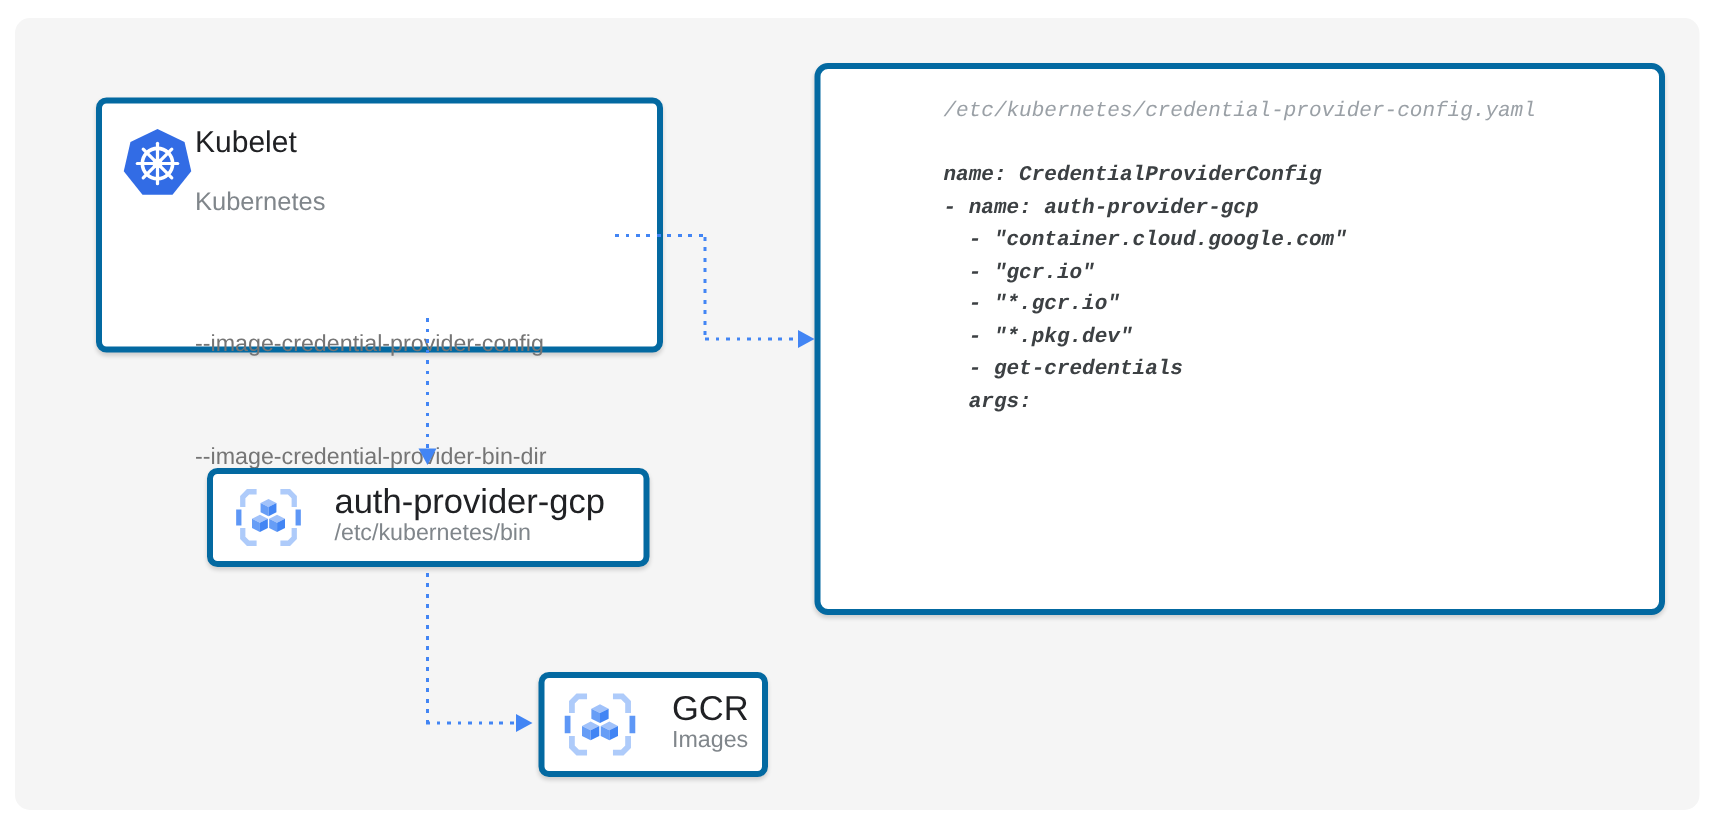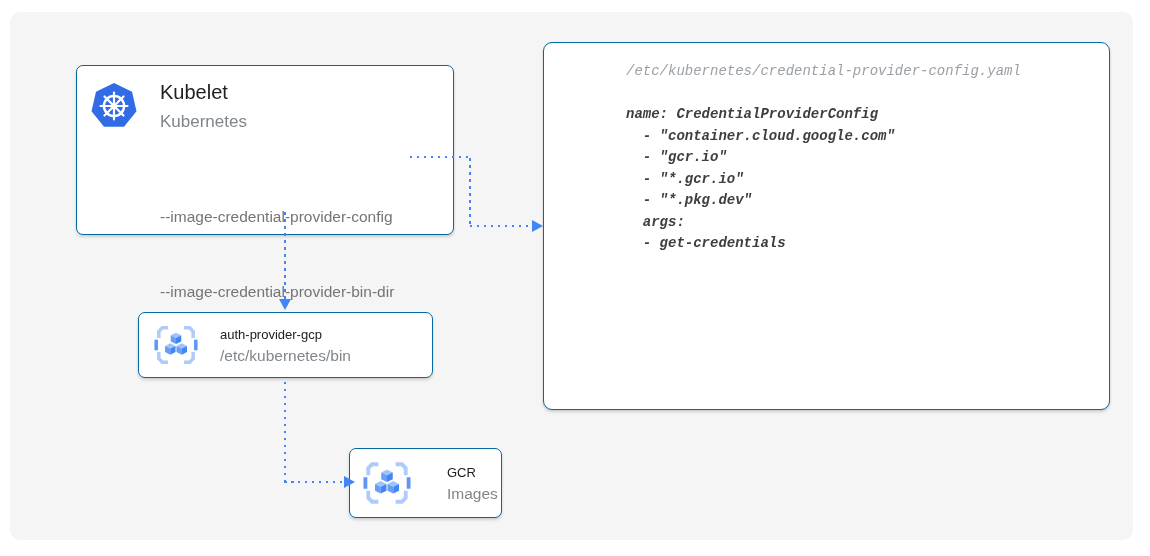--- a/index.html
+++ b/index.html
@@ -6,42 +6,42 @@
   html,body { background:#ffffff; }
   body { font-family:"Liberation Sans", sans-serif; }
   .canvas { position:relative; width:1150px; height:556px; background:#ffffff; overflow:hidden; }
 
   .outer-panel {
     position:absolute; left:10px; top:12px; width:1123px; height:528px;
     background:#f5f5f5; border-radius:10px;
   }
 
   .card {
-    position:absolute; background:#ffffff; border:1px solid #0369a1;
+    position:absolute; background:#ffffff; border:4px solid #0369a1;
     border-radius:7px; box-shadow:0 2px 3px rgba(0,0,0,0.16);
   }
 
   
-  .kubelet-box { left:76px; top:65px; width:378px; height:170px;
-    display:flex; align-items:flex-start; padding:15px 0 0 12px; gap:21px; }
+  .kubelet-box { left:64px; top:65px; width:378px; height:170px;
+    display:flex; align-items:flex-start; padding:15px 0 0 12px; }
   .k8s-icon { width:50px; height:50px; flex:0 0 auto; }
   .node-title { font-size:20px; line-height:22px; color:#202124; }
-  .node-subtitle { font-size:17px; line-height:21px; color:#80868b; margin-top:8px; }
+  .node-subtitle { font-size:17px; line-height:21px; color:#80868b; margin-top:18px; }
   .flags { margin-top:22px; font-size:15.5px; line-height:25px; color:#757575; white-space:pre; }
 
   
   .auth-box { left:138px; top:312px; width:295px; height:66px;
     display:flex; align-items:center; padding-left:15px; gap:22px; }
   .gcr-glyph-sm { width:44px; height:44px; flex:0 0 auto; }
-  .auth-box .node-title, .gcr-box .node-title { font-size:13px; line-height:21px; }
-  .auth-box .node-subtitle, .gcr-box .node-subtitle { font-size:15.5px; line-height:20px; margin-top:1px;text-align:center; }
+  .auth-box .node-title, .gcr-box .node-title { font-size:23px; line-height:21px; }
+  .auth-box .node-subtitle, .gcr-box .node-subtitle { font-size:15.5px; line-height:20px; margin-top:1px; }
 
   
-  .gcr-box { left:349px; top:448px; width:153px; height:70px;
-    display:flex; align-items:center; padding-left:13px; gap:36px; }
+  .gcr-box { left:359px; top:448px; width:153px; height:70px;
+    display:flex; align-items:center; padding-left:13px; gap:24px; }
   .gcr-glyph-lg { width:48px; height:48px; flex:0 0 auto; }
 
   
   .code-panel { left:543px; top:42px; width:567px; height:368px;
     border-radius:9px; padding:18px 18px 0 82px;
     font-family:"Liberation Mono","DejaVu Sans Mono",monospace;
     font-style:italic; font-size:14px; line-height:21.5px; }
   .code-filename { color:#9aa0a6; white-space:pre; }
   .code-spacer { height:21.5px; }
   .code-line { color:#3c4043; font-weight:bold; white-space:pre; }
@@ -84,26 +84,27 @@
         <div>--image-credential-provider-bin-dir</div>
       </div>
     </div>
   </div>
 
   <div class="card code-panel">
     <div class="code-filename">/etc/kubernetes/credential-provider-config.yaml</div>
     <div class="code-spacer"></div>
     <div>
       <div class="code-line">name: CredentialProviderConfig</div>
+      <div class="code-line">- name: auth-provider-gcp</div>
       <div class="code-line">  - "container.cloud.google.com"</div>
       <div class="code-line">  - "gcr.io"</div>
       <div class="code-line">  - "*.gcr.io"</div>
       <div class="code-line">  - "*.pkg.dev"</div>
+      <div class="code-line">  - get-credentials</div>
       <div class="code-line">  args:</div>
-      <div class="code-line">  - get-credentials</div>
     </div>
   </div>
 
   <div class="card auth-box">
     <svg class="gcr-glyph-sm" viewBox="0 0 100 100">
       <g stroke="#AECBFA" stroke-width="8" fill="none">
         <path d="M32,11 L19,11 L11,19 L11,34"></path>
         <path d="M11,66 L11,81 L19,89 L32,89"></path>
         <path d="M68,11 L81,11 L89,19 L89,34"></path>
         <path d="M89,66 L89,81 L81,89 L68,89"></path>

